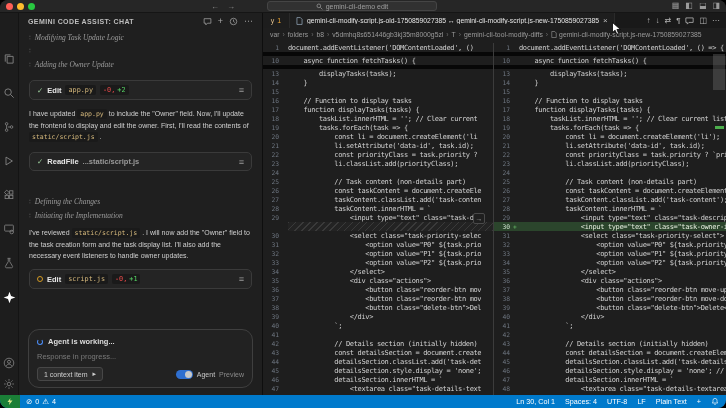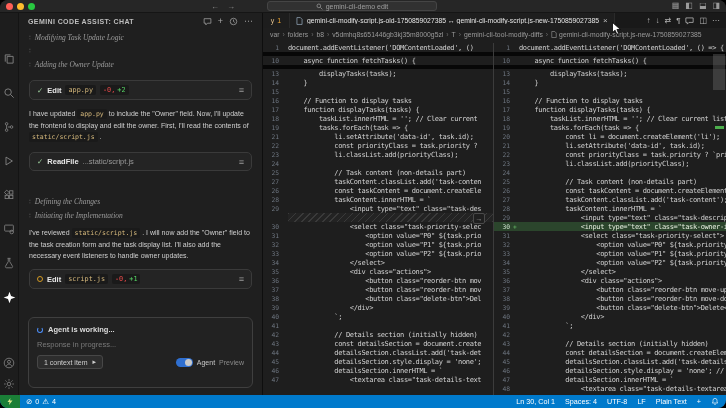--- a/index.html
+++ b/index.html
@@ -49,22 +49,22 @@
             border-radius:2px;padding:1px 3px;display:inline-flex;gap:2px;}
   .neg{color:#f14c4c}.pos{color:#56d364}
   .card .menu{margin-left:auto;color:#9a9a9a;font-size:9px;line-height:8px;}
   .pending-dot{width:6px;height:6px;border-radius:50%;border:1.6px solid #d29922;flex:none;}
   .para{margin-top:8px;font-size:7px;line-height:11px;color:#cfcfcf;}
   .para .chip{font-size:6.5px;}
   .card.col{flex-direction:column;align-items:stretch;gap:0;}
   .card .hrow{display:flex;align-items:center;gap:4px;}
   .card .status-line{margin-top:7px;margin-bottom:3px;color:#c4c4c4;font-size:7.2px;}
 
-  .chat-footer{margin:0 9px 7px;margin-top:auto;flex:none;border:1px solid #3f3f3f;border-radius:6px;
-               background:#222;padding:7px 8px 18px;display:flex;flex-direction:column;gap:6px;}
+  .chat-footer{margin:0 9px 7px;margin-top:auto;flex:none;border:1px solid #3f3f3f;border-radius:11px;
+               background:#222;padding:7px 8px 6px;display:flex;flex-direction:column;gap:6px;}
   .working-row{display:flex;align-items:center;gap:5px;color:#dcdcdc;font-size:7.5px;font-weight:bold;}
   .spinner{width:6px;height:6px;border-radius:50%;border:1.4px solid #4c8df6;border-top-color:transparent;flex:none;}
   .input-line{color:#7a7a7a;font-size:7.5px;}
   .foot-row{display:flex;align-items:center;gap:4px;}
   .ctx-pill{background:#2d2d2d;border:1px solid #474747;border-radius:3px;color:#cfcfcf;
             font-size:7px;padding:2px 6px;display:flex;gap:5px;align-items:center;}
   .toggle{margin-left:auto;width:17px;height:9px;border-radius:5px;background:#2f6fd0;position:relative;flex:none;}
   .toggle .knob{position:absolute;right:1px;top:1px;width:7px;height:7px;border-radius:50%;background:#c9c9c9;}
   .tog-label{font-size:7px;color:#c7c7c7;}
   .tog-label.dim{color:#8a8a8a;}
@@ -236,21 +236,21 @@
           <span>I have updated</span>
           <span class="chip">app.py</span>
           <span>to include the "Owner" field. Now, I'll update the frontend to display and edit the owner. First, I'll read the contents of</span>
           <span class="chip">static/script.js</span>
           <span>.</span>
         </div>
 
         <div class="card" style="margin-top:9px;">
           <span class="check">✓</span>
           <span class="act">ReadFile</span>
-          <span style="color:#9a9a9a;">...static/script.js</span>
+          <span style="color:#9a9a9a;font-weight:bold;">...static/script.js</span>
           <span class="menu">≡</span>
         </div>
 
         <div class="outline-item" style="margin-top:24px;">
           <span class="oi">∶</span>
           <span>Defining the Changes</span>
         </div>
         <div class="outline-item">
           <span class="oi">∶</span>
           <span>Initiating the Implementation</span>
@@ -386,20 +386,25 @@
               <span class="gut">18</span>
               <span class="plus"></span>
               <span class="txt">        taskList.innerHTML = ''; // Clear current</span>
             </div>
             <div class="crow">
               <span class="gut">19</span>
               <span class="plus"></span>
               <span class="txt">        tasks.forEach(task =&gt; {</span>
             </div>
             <div class="crow">
+              <span class="gut">20</span>
+              <span class="plus"></span>
+              <span class="txt">            const li = document.createElement('li</span>
+            </div>
+            <div class="crow">
               <span class="gut">21</span>
               <span class="plus"></span>
               <span class="txt">            li.setAttribute('data-id', task.id);</span>
             </div>
             <div class="crow">
               <span class="gut">22</span>
               <span class="plus"></span>
               <span class="txt">            const priorityClass = task.priority ?</span>
             </div>
             <div class="crow">
@@ -411,28 +416,28 @@
               <span class="gut">24</span>
               <span class="plus"></span>
               <span class="txt"></span>
             </div>
             <div class="crow">
               <span class="gut">25</span>
               <span class="plus"></span>
               <span class="txt">            // Task content (non-details part)</span>
             </div>
             <div class="crow">
+              <span class="gut">26</span>
+              <span class="plus"></span>
+              <span class="txt">            const taskContent = document.createEle</span>
+            </div>
+            <div class="crow">
               <span class="gut">27</span>
               <span class="plus"></span>
               <span class="txt">            taskContent.classList.add('task-conten</span>
-            </div>
-            <div class="crow">
-              <span class="gut">26</span>
-              <span class="plus"></span>
-              <span class="txt">            const taskContent = document.createEle</span>
             </div>
             <div class="crow">
               <span class="gut">28</span>
               <span class="plus"></span>
               <span class="txt">            taskContent.innerHTML = `</span>
             </div>
             <div class="crow">
               <span class="gut">29</span>
               <span class="plus"></span>
               <span class="txt">                &lt;input type="text" class="task-des</span>

